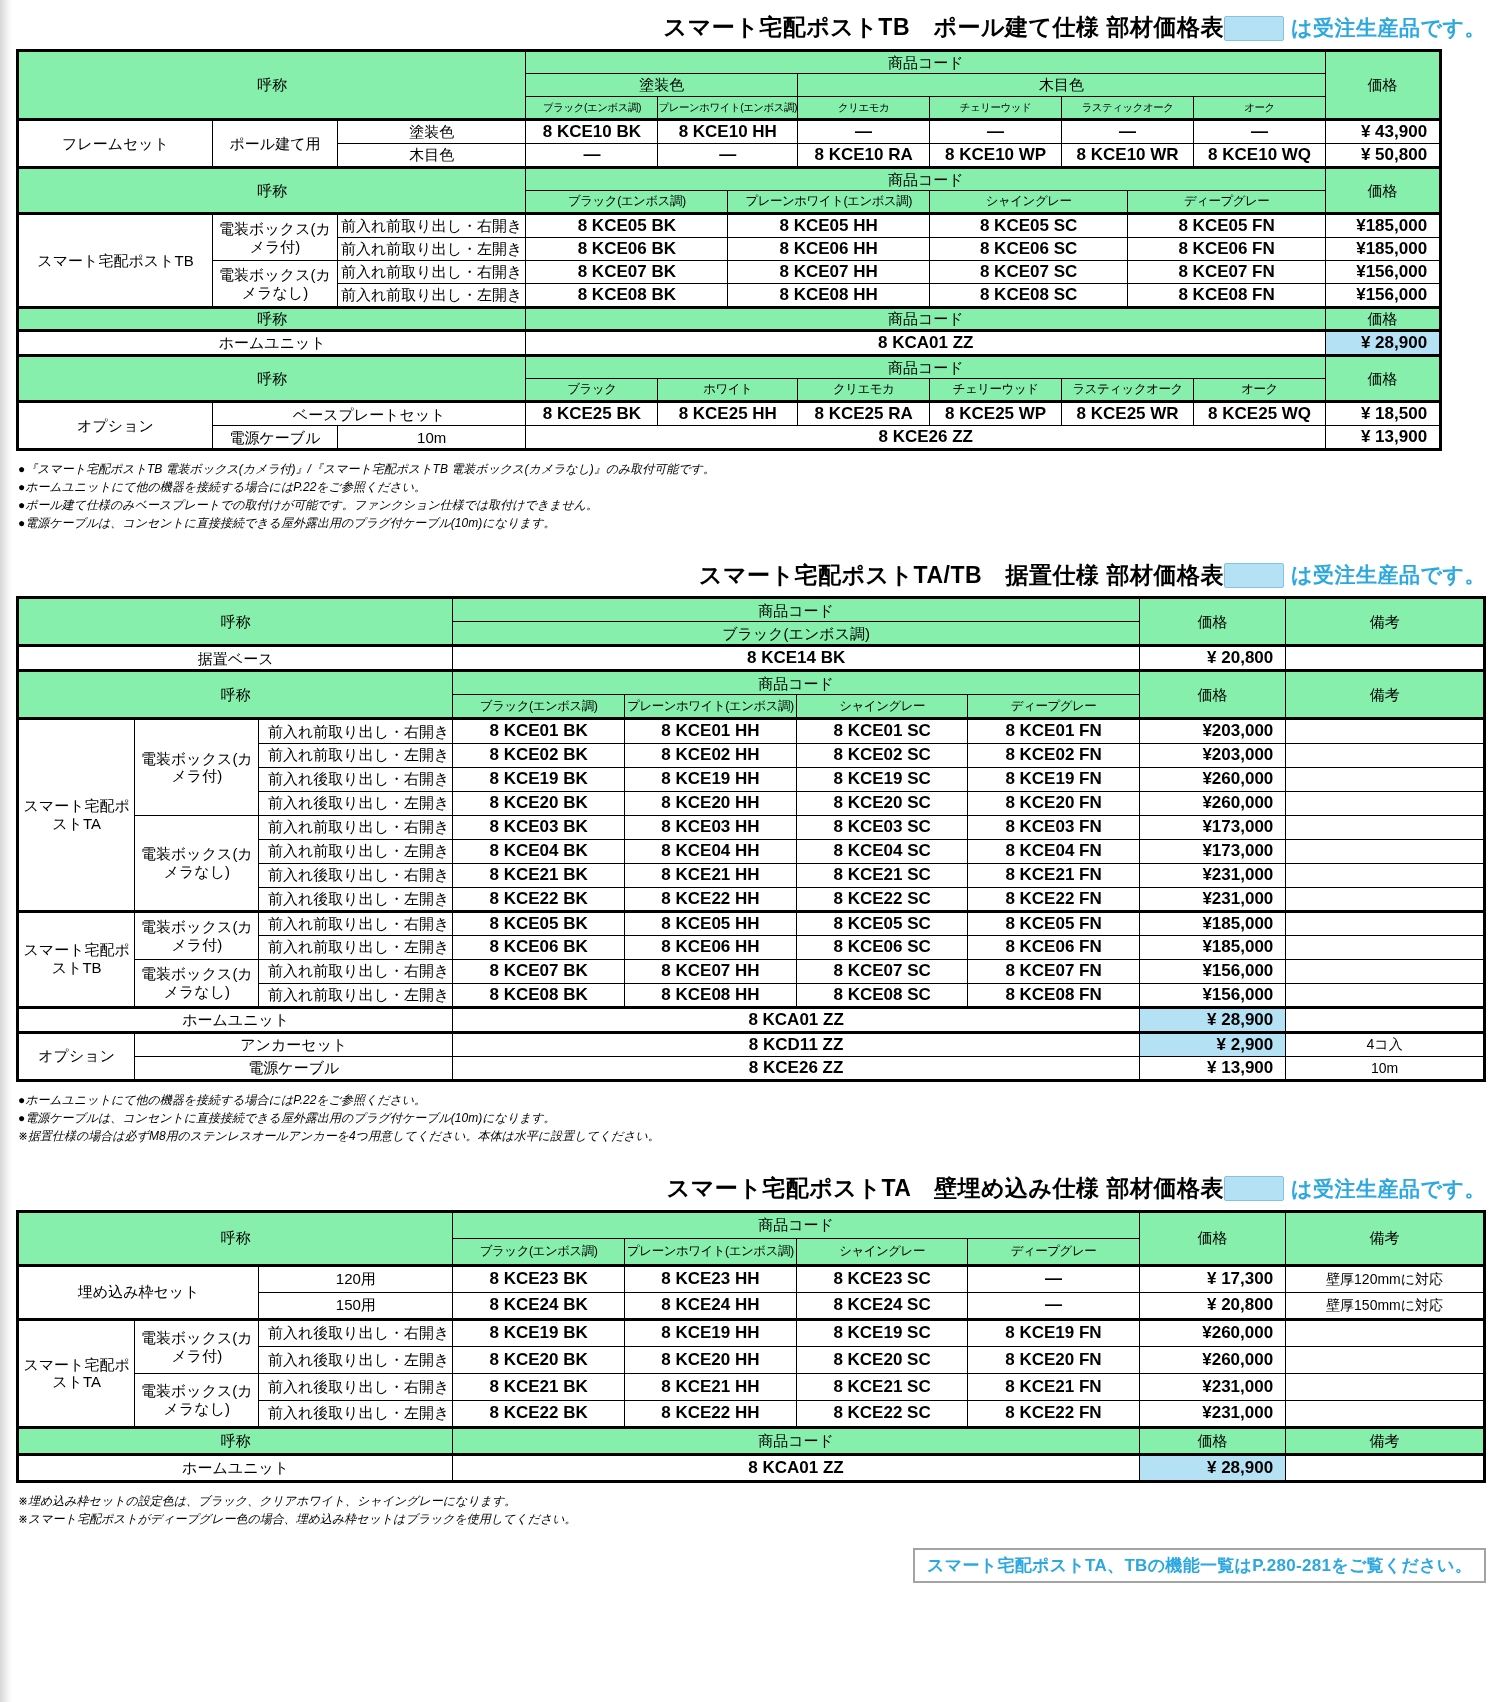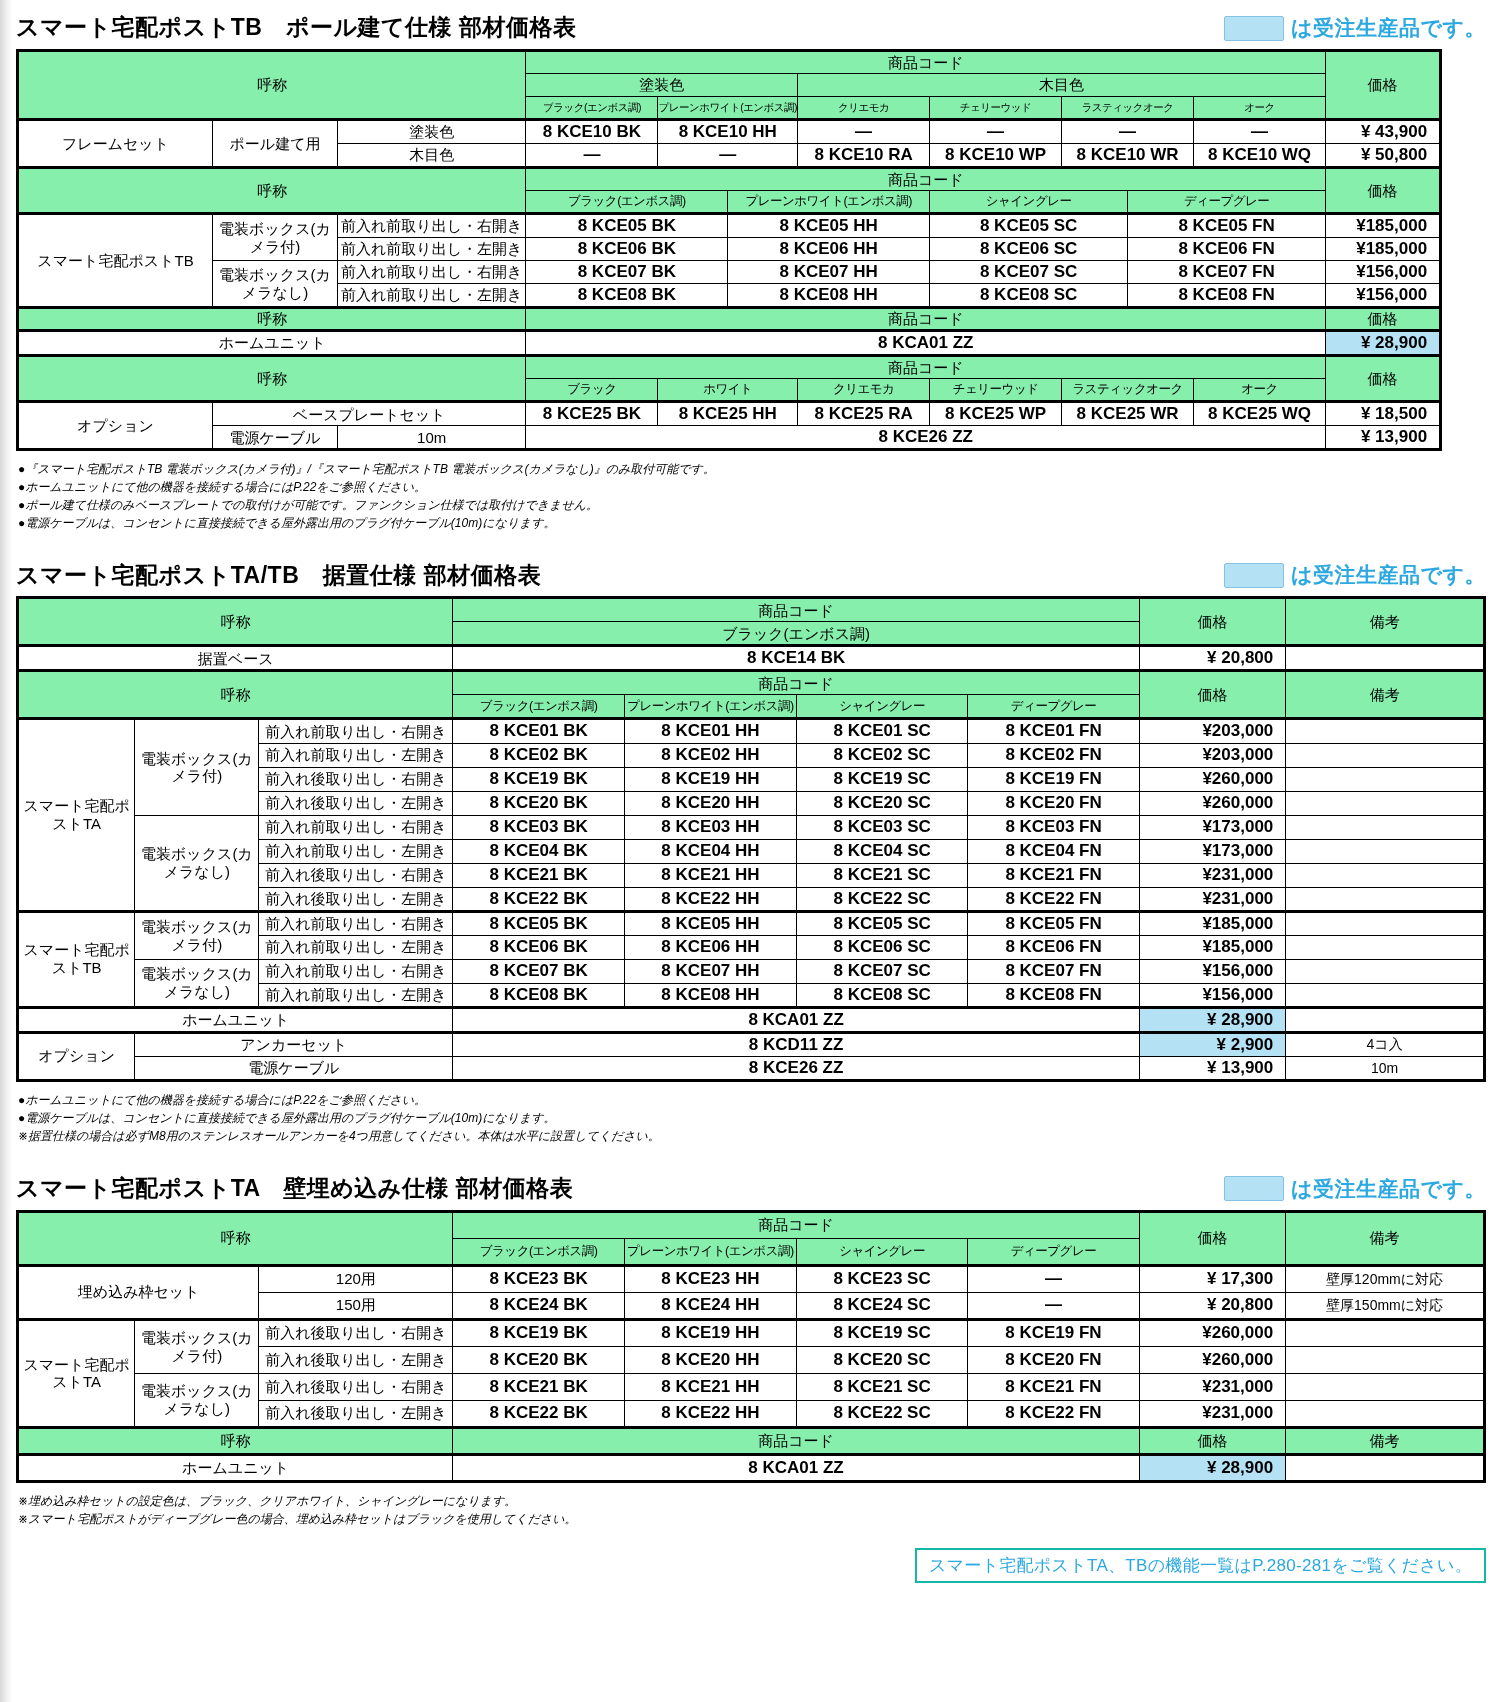--- a/index.html
+++ b/index.html
@@ -7,47 +7,47 @@
     width:1500px; height:1702px; background:#ffffff; position:relative;
     font-family:"Liberation Sans","DejaVu Sans",sans-serif; color:#000;
     overflow:hidden;
   }
   .edge-strip { position:absolute; left:0; top:0; width:12px; height:1702px;
     background:linear-gradient(90deg,#d8d8d8 0%,#efefef 55%,#ffffff 100%); }
   .section { padding:0 14px 0 16px; position:relative; }
   .sec1 { padding-top:14px; }
   .sec2 { margin-top:29px; }
   .sec3 { margin-top:30px; }
-  .sec-head { display:flex; justify-content:space-between; align-items:flex-end; margin-bottom:7px;gap:28px; }
+  .sec-head { display:flex; justify-content:flex-end; align-items:flex-end; margin-bottom:7px; }
   .title { font-size:23px; font-weight:bold; letter-spacing:0.5px; line-height:1.2; }
   .legend { display:flex; align-items:center; gap:7px; }
   .legend .sw { width:58px; height:23px; background:#b5e1f4; border:1px solid #86c3e2; border-radius:2px; }
   .legend .lb { font-size:21px; color:#2ba8e0; font-weight:600; letter-spacing:0.5px; }
 
   table { border-collapse:collapse; table-layout:fixed; border:3px solid #000; background:#fff; }
   td { border:1px solid #000; text-align:center; vertical-align:middle;
        padding:1px 3px; font-size:15px; line-height:1.18; overflow:hidden; }
   .h { background:#86efac; font-size:15px; }
   tr.bt > td { border-top:3px solid #000; }
   .c { font-weight:bold; font-size:17px; white-space:nowrap; }
   .p { font-weight:bold; font-size:17px; text-align:right; padding-right:12px; white-space:nowrap; }
   .hl { background:#b5e1f4; }
   .nm { font-size:15px; }
-  .dir { font-size:15px; white-space:nowrap; }
+  .dir { font-size:15px; white-space:nowrap;text-align:right; }
   .bk { font-size:14px; }
   .t1 tr { height:23px; }
   .t2 tr { height:24px; }
   .t3 tr { height:27px; }
   .t1 tr.cols td { font-size:10.5px; letter-spacing:-0.5px; white-space:nowrap; padding:1px 0; }
   .t23cols td { font-size:12.5px; letter-spacing:-0.5px; white-space:nowrap; padding:1px 0; }
   .notes { margin:9px 0 0 2px; }
   .notes div { font-size:12px; line-height:1.5;font-style:italic; }
   .refwrap { text-align:right; margin-top:20px; padding-right:0; }
-  .refbox { display:inline-block; border:2px solid #14b8a6; padding:4px 12px;
-            font-size:17px; color:#2ba8e0; background:#fff; letter-spacing:0.3px; }
+  .refbox { display:inline-block; border:2px solid #a3a3a3; padding:4px 12px;
+            font-size:17px; color:#2ba8e0; background:#fff; letter-spacing:0.3px;font-weight:bold; }
 </style>
 </head>
 <body>
 
 <div class="edge-strip"></div>
 
 <div class="section sec1">
   <div class="sec-head">
     <div class="title">スマート宅配ポストTB　ポール建て仕様 部材価格表</div>
     <div class="legend">

